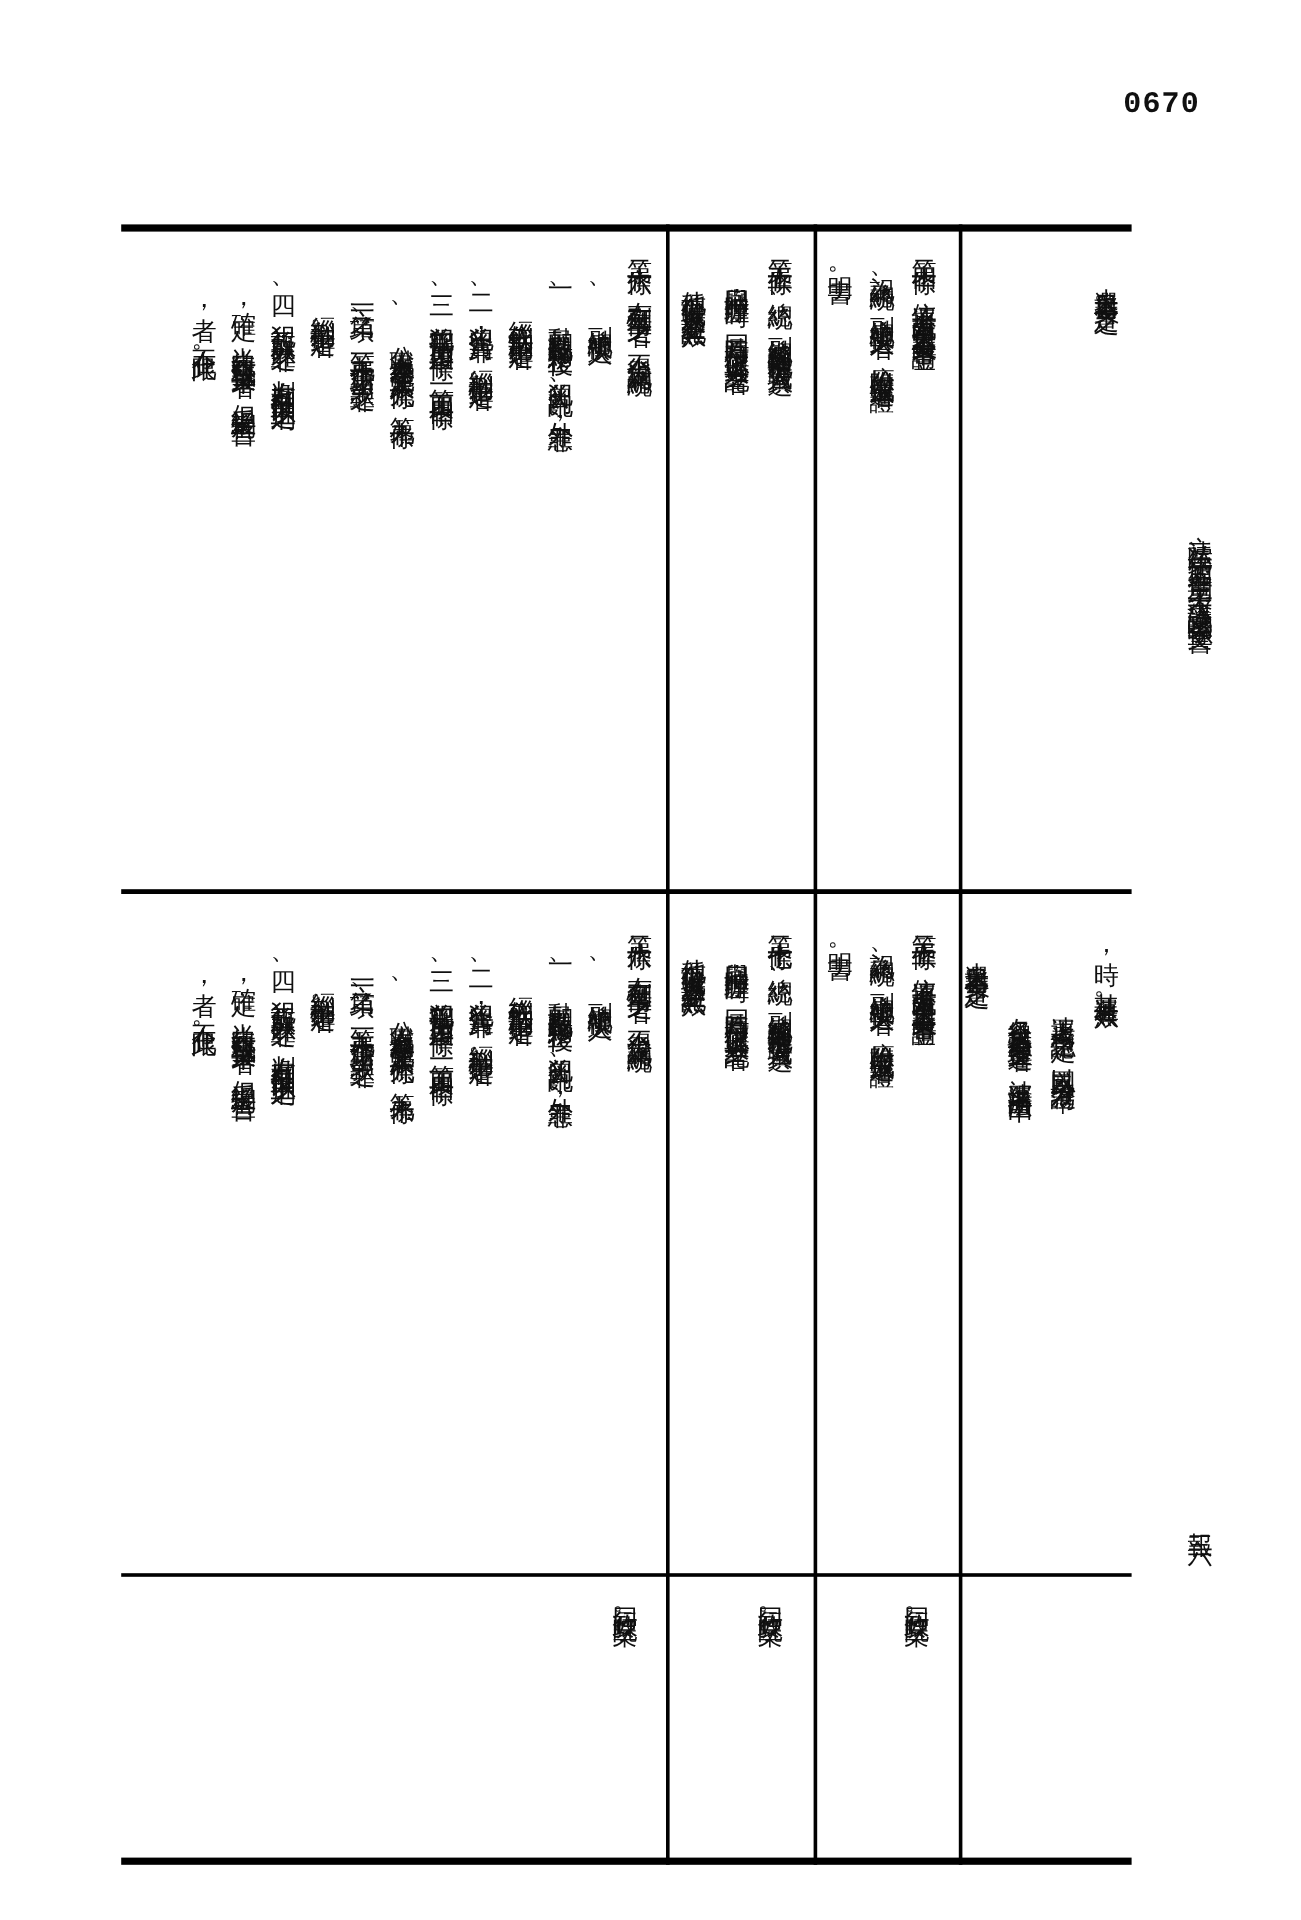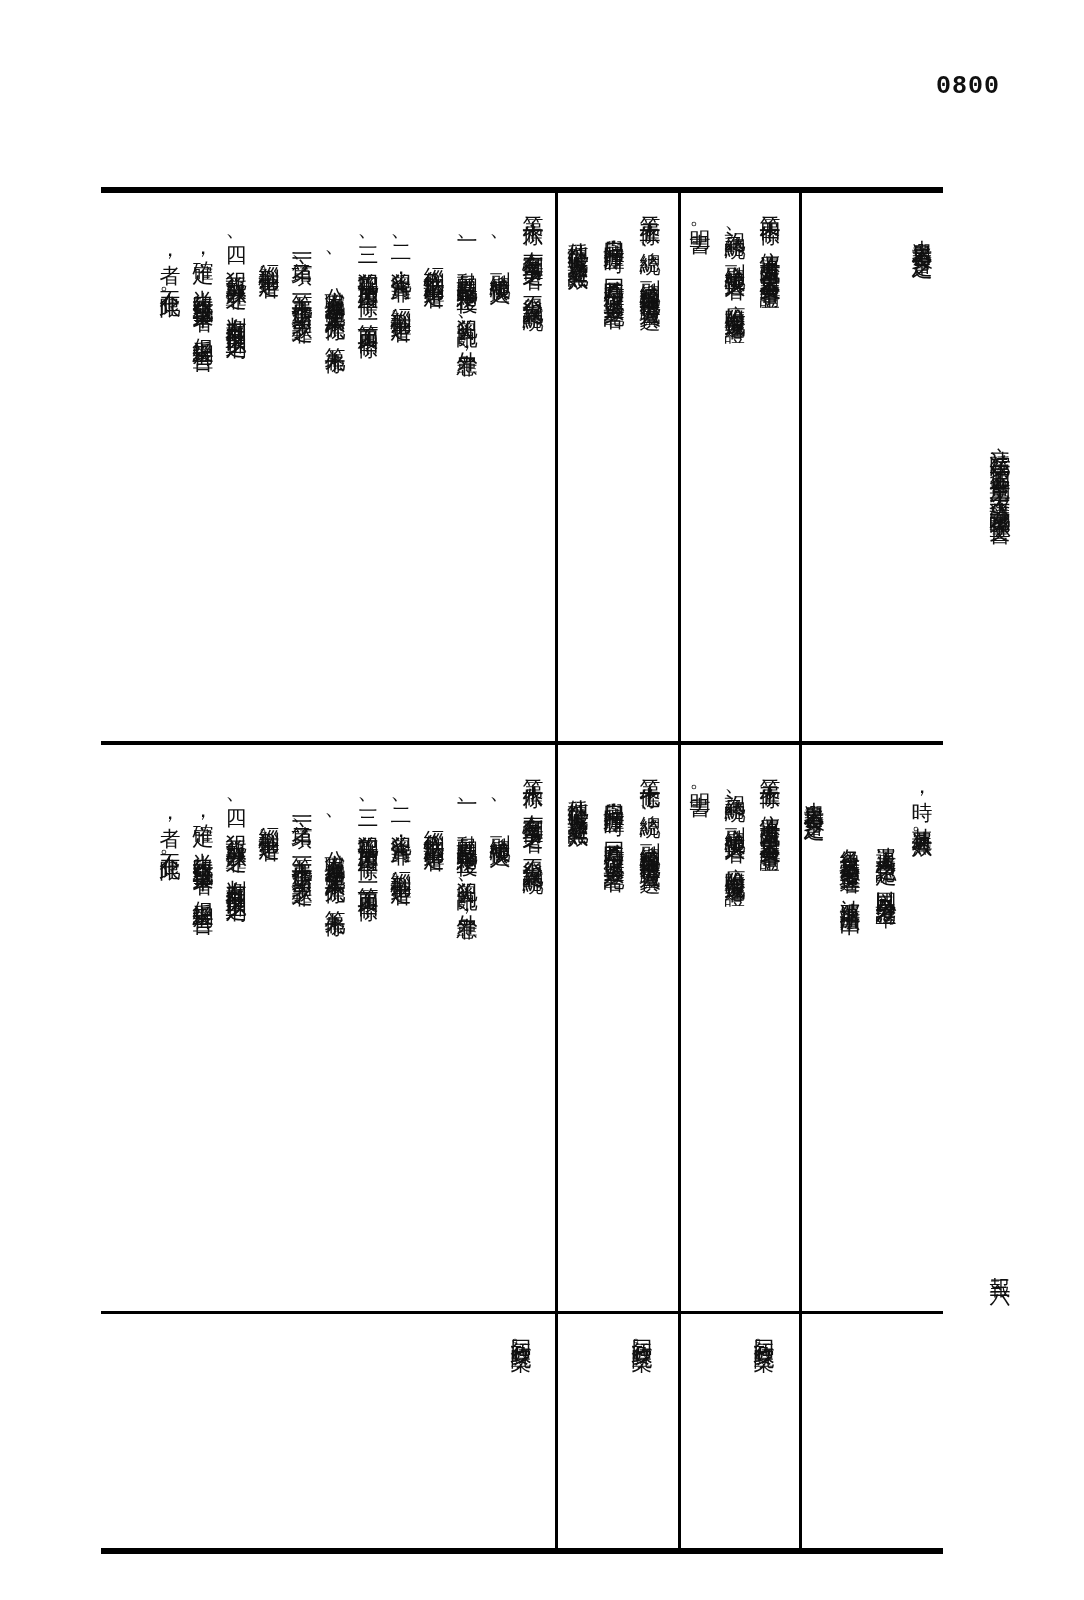--- a/index.html
+++ b/index.html
@@ -70,21 +70,21 @@
   .r3 { top: 1314px; height: 234px; padding-top: 9px; }
   .r1.c1 { padding-top: 30px; }
   .r2.c1 { padding-top: 40px; }
   .r3 { padding-right: 18px; }
 </style>
 </head>
 <body>
 
 <div class="page">
 
-  <div class="page-number">0800</div>
+  <div class="page-number">0670</div>
   <div class="side-title vtext">立法院第二屆第五會期第三十二次會議議案關係文書</div>
   <div class="side-marker vtext">報三六</div>
 
   <div>
 
     <div class="hrule top"></div>
     <div class="hrule mid1"></div>
     <div class="hrule mid2"></div>
     <div class="hrule bottom"></div>
     <div class="vrule v1"></div>

